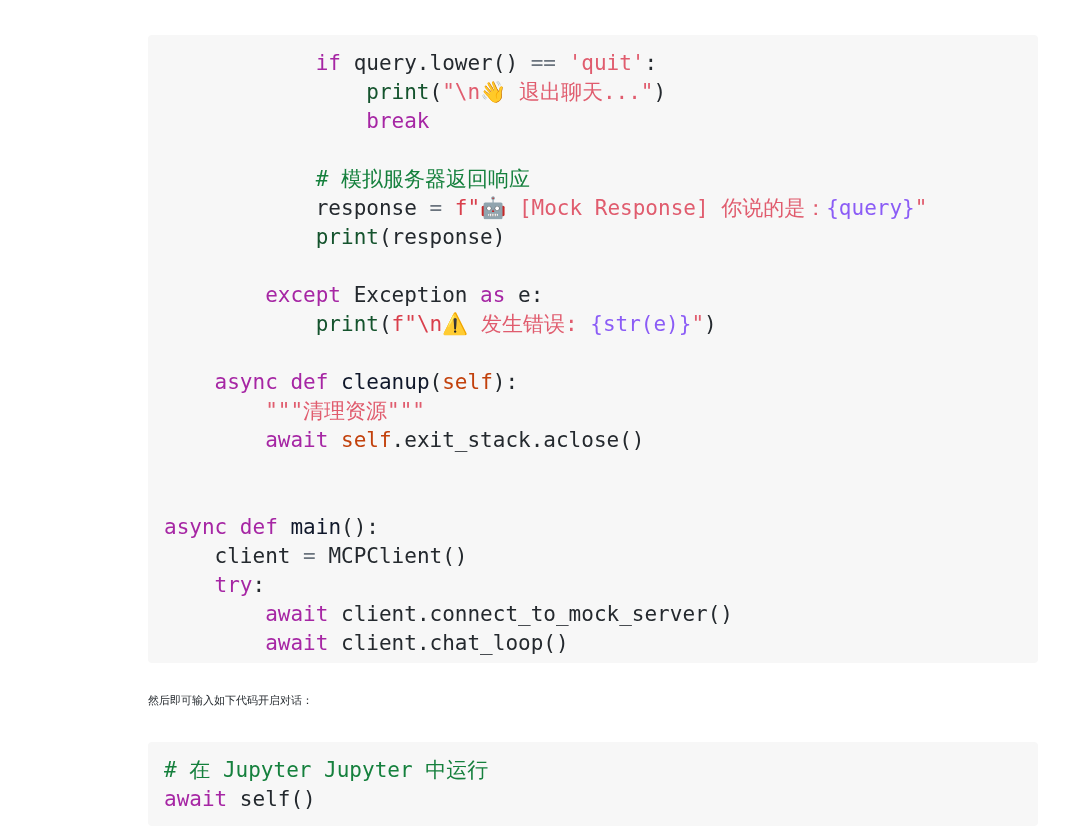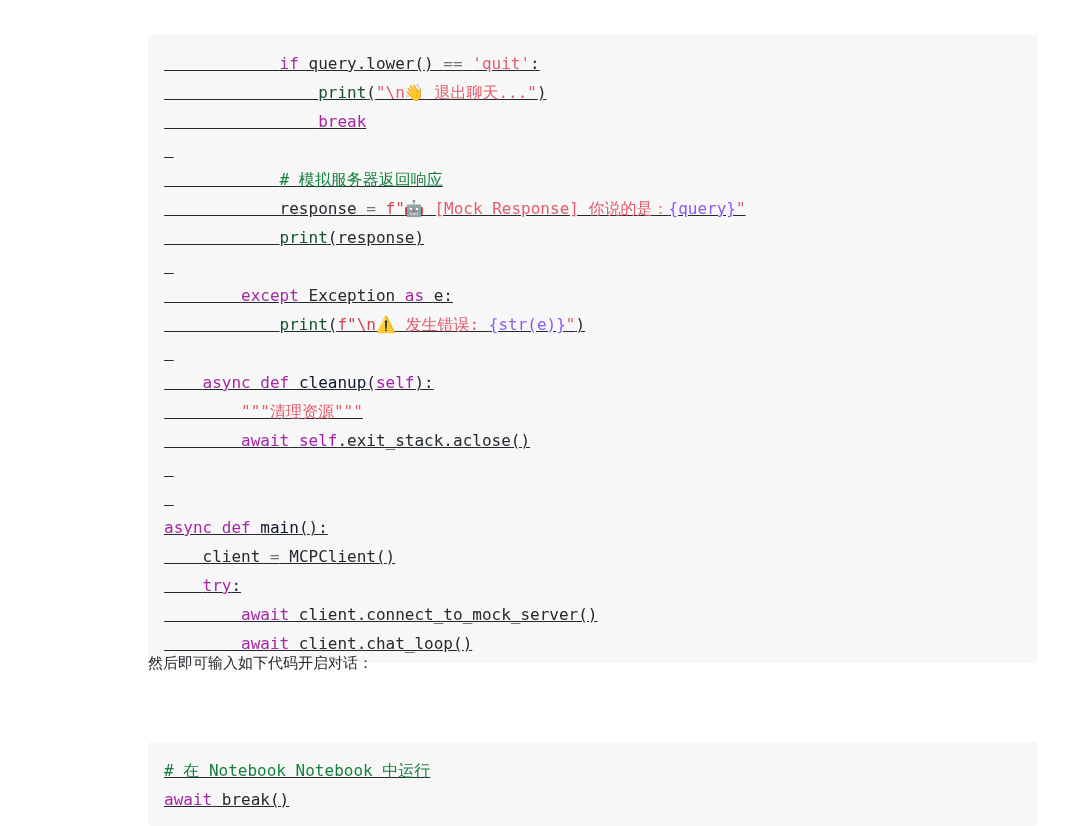--- a/index.html
+++ b/index.html
@@ -41,67 +41,66 @@
   .codeblock-2 {
     left: 148px;
     top: 742px;
     width: 890px;
     height: 84px;
     padding: 14px 0 14px 0;
   }
 
   .code {
     font-family: "DejaVu Sans Mono", "Liberation Mono", monospace;
-    font-size: 16px;
+    font-size: 21px;
     line-height: 29px;
     white-space: pre;
     margin: 0;
     padding: 0 16px;
     color: #24292e;
-    text-decoration: underline;
   }
   .code .ln {
     display: block;
     min-height: 29px;
   }
 
   
   .kw      { color: #a626a4; }           
   .bi      { color: #14532d; }           
   .fn      { color: #0f172a; }           
-  .self    { color: #a21caf; }           
+  .self    { color: #c2410c; }           
   .str     { color: #e05c6e; }           
   .strf    { color: #d93f4c; }           
   .cmt     { color: #15803d; }           
   .op      { color: #6a737d; }           
   .plain   { color: #24292e; }
   .interp  { color: #8b5cf6; }           
   .doc     { color: #e05c6e; }           
   .emoji   { font-family: "DejaVu Sans", sans-serif; }
 
   
   .para {
     position: absolute;
     left: 148px;
-    top: 650px;
+    top: 687px;
     font-family: "Liberation Sans", sans-serif;
-    font-size: 15px;
+    font-size: 11px;
     line-height: 26px;
     color: #24292e;
     white-space: pre;
   }
 </style>
 </head>
 <body>
 
 <div class="page">
 
   <div class="codeblock codeblock-1">
     <pre class="code"><span class="ln"><span class="plain">            </span><span class="kw">if</span><span class="plain"> query.lower() </span><span class="op">==</span><span class="plain"> </span><span class="str">'quit'</span><span class="plain">:</span></span><span class="ln"><span class="plain">                </span><span class="bi">print</span><span class="plain">(</span><span class="str">"\n</span><span class="emoji">👋</span><span class="str"> 退出聊天..."</span><span class="plain">)</span></span><span class="ln"><span class="plain">                </span><span class="kw">break</span></span><span class="ln">&nbsp;</span><span class="ln"><span class="plain">            </span><span class="cmt"># 模拟服务器返回响应</span></span><span class="ln"><span class="plain">            response </span><span class="op">=</span><span class="plain"> </span><span class="strf">f"</span><span class="emoji">🤖</span><span class="str"> [Mock Response] 你说的是：</span><span class="interp">{query}</span><span class="str">"</span></span><span class="ln"><span class="plain">            </span><span class="bi">print</span><span class="plain">(response)</span></span><span class="ln">&nbsp;</span><span class="ln"><span class="plain">        </span><span class="kw">except</span><span class="plain"> Exception </span><span class="kw">as</span><span class="plain"> e:</span></span><span class="ln"><span class="plain">            </span><span class="bi">print</span><span class="plain">(</span><span class="strf">f"\n</span><span class="emoji">⚠️</span><span class="str"> 发生错误: </span><span class="interp">{str(e)}</span><span class="str">"</span><span class="plain">)</span></span><span class="ln">&nbsp;</span><span class="ln"><span class="plain">    </span><span class="kw">async def</span><span class="plain"> </span><span class="fn">cleanup</span><span class="plain">(</span><span class="self">self</span><span class="plain">):</span></span><span class="ln"><span class="plain">        </span><span class="doc">"""清理资源"""</span></span><span class="ln"><span class="plain">        </span><span class="kw">await</span><span class="plain"> </span><span class="self">self</span><span class="plain">.exit_stack.aclose()</span></span><span class="ln">&nbsp;</span><span class="ln">&nbsp;</span><span class="ln"><span class="kw">async def</span><span class="plain"> </span><span class="fn">main</span><span class="plain">():</span></span><span class="ln"><span class="plain">    client </span><span class="op">=</span><span class="plain"> MCPClient()</span></span><span class="ln"><span class="plain">    </span><span class="kw">try</span><span class="plain">:</span></span><span class="ln"><span class="plain">        </span><span class="kw">await</span><span class="plain"> client.connect_to_mock_server()</span></span><span class="ln"><span class="plain">        </span><span class="kw">await</span><span class="plain"> client.chat_loop()</span></span><span class="ln"></span></pre>
   </div>
 
   <div class="para">然后即可输入如下代码开启对话：</div>
 
   <div class="codeblock codeblock-2">
-    <pre class="code"><span class="ln"><span class="cmt"># 在 Notebook Notebook 中运行</span></span><span class="ln"><span class="kw">await</span><span class="plain"> break()</span></span></pre>
+    <pre class="code"><span class="ln"><span class="cmt"># 在 Jupyter Jupyter 中运行</span></span><span class="ln"><span class="kw">await</span><span class="plain"> self()</span></span></pre>
   </div>
 
 </div>
 
 </body></html>

